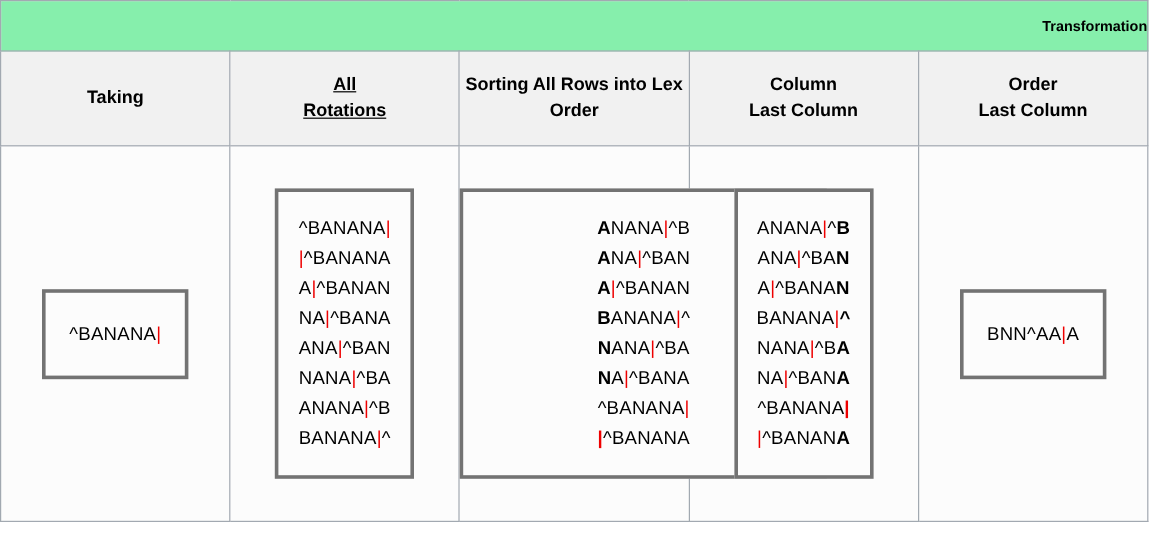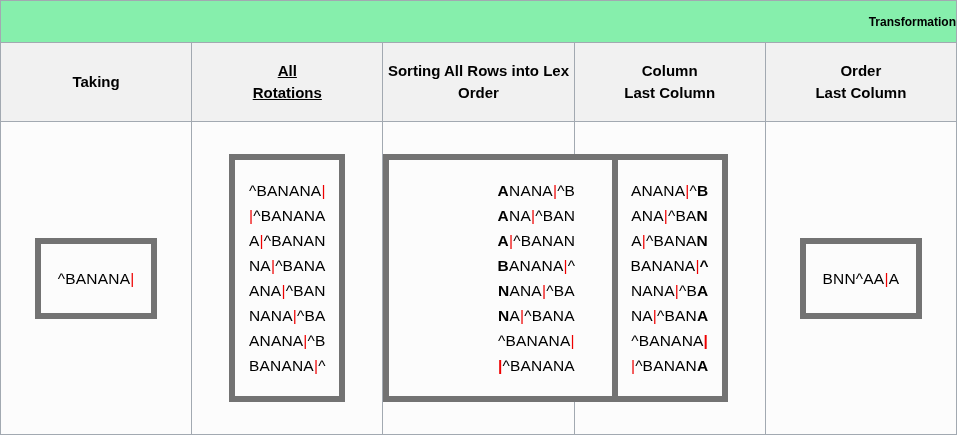--- a/index.html
+++ b/index.html
@@ -57,21 +57,21 @@
     background: #fcfcfc;
     vertical-align: middle;
     text-align: center;
     height: 312px;
     padding: 0;
   }
 
   
   .panel {
     display: inline-block;
-    border: 6px solid #737373;
+    border: 3px solid #737373;
     background: #fcfcfc;
     box-sizing: border-box;
     text-align: center;
   }
 
   .panel-tall {
     padding: 18px 10px;
     min-width: 116px;
   }
 

